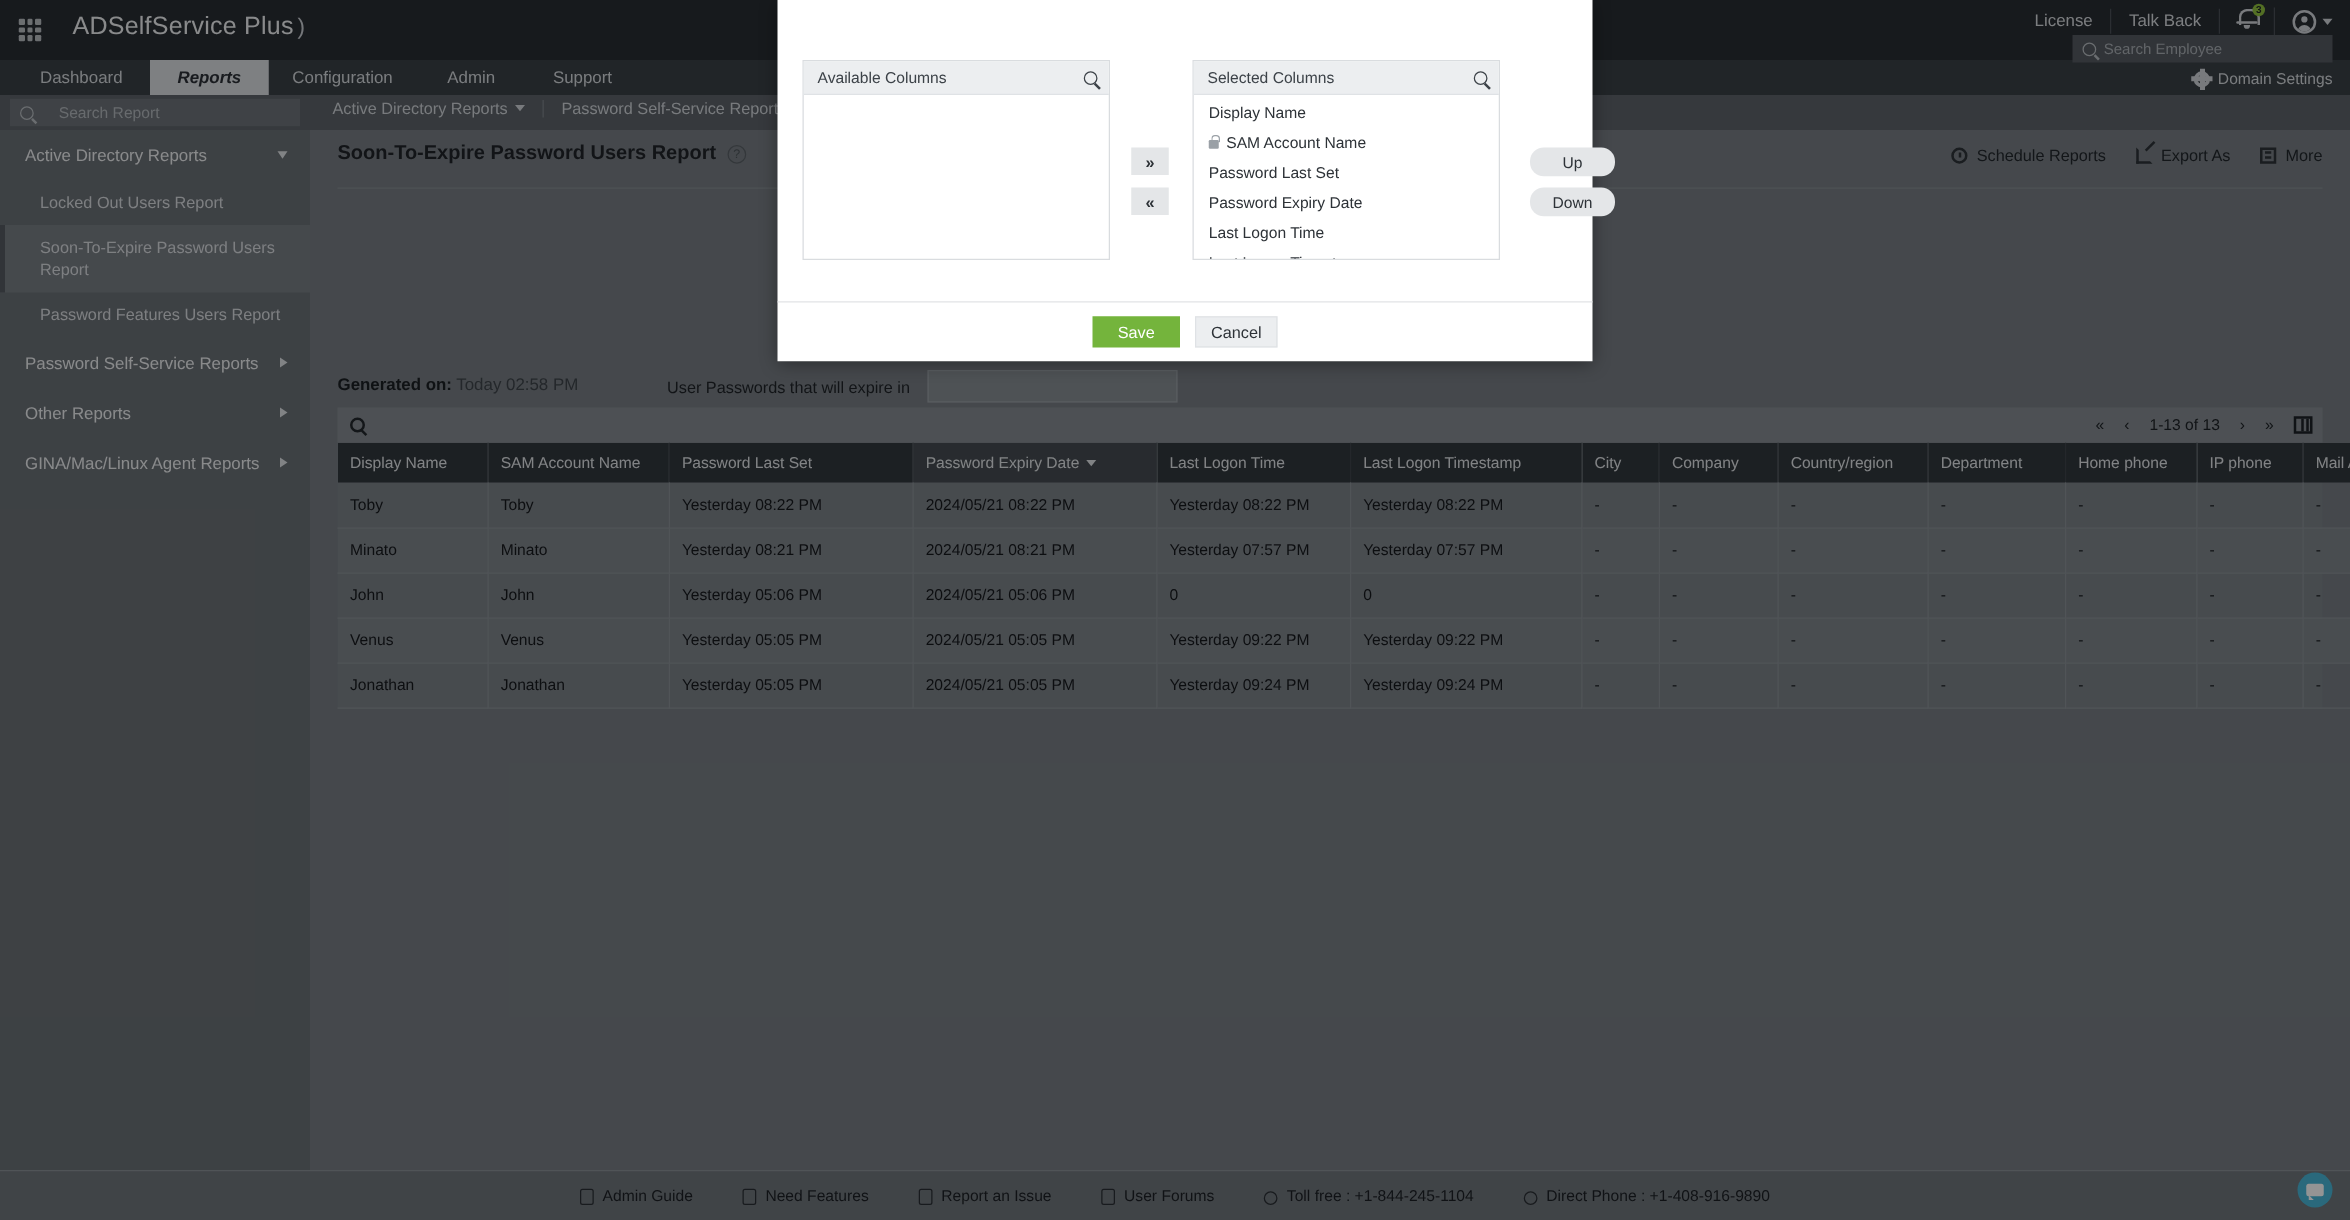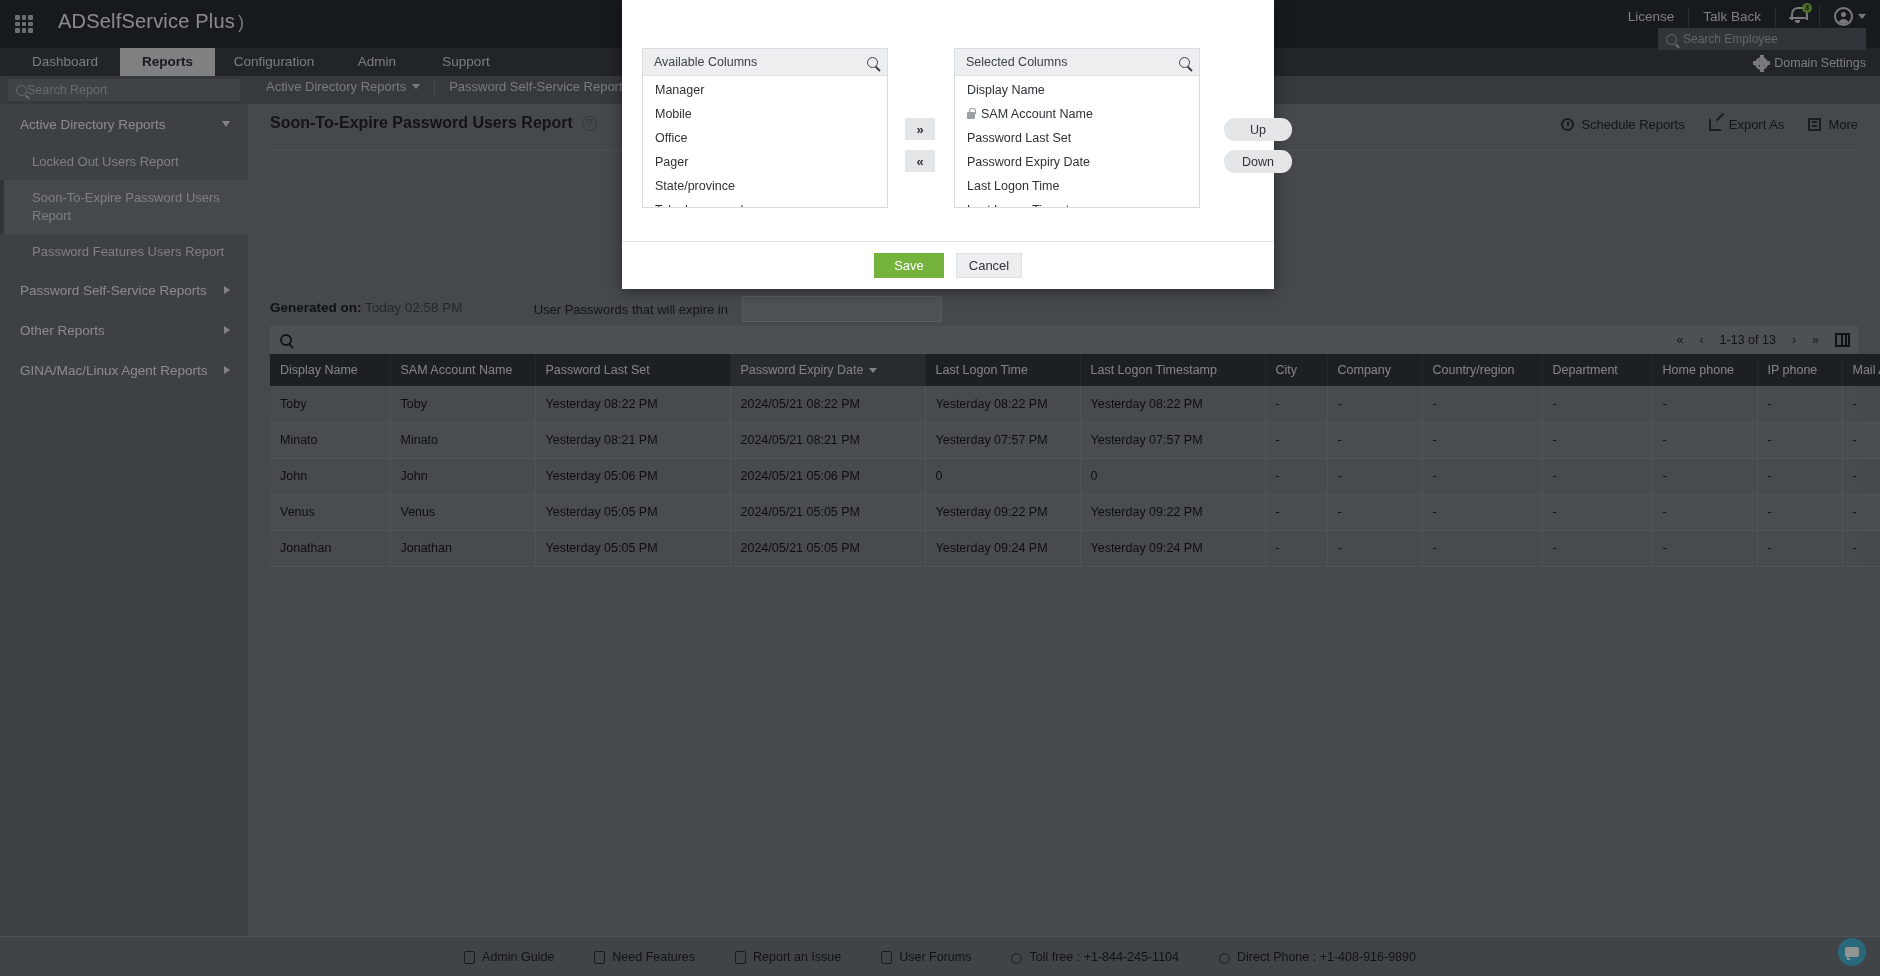--- a/index.html
+++ b/index.html
@@ -62,21 +62,21 @@
 
   
   .tabsbar {
     position: absolute; left: 0; top: 48px; width: 1880px; height: 28px;
     background: #3a4046;
   }
   .tab {
     position: absolute; top: 0; height: 28px; line-height: 28px;
     color: #d3d7db; font-size: 13.5px; text-align: center; cursor: pointer;
   }
-  .tab.active { background: #d9dde1; color: #2b3036; font-weight: 600; }
+  .tab.active { background: #d9dde1; color: #2b3036; font-weight: 600; font-style: italic; }
 
   .search-employee {
     position: absolute; right: 14px; top: 28px; width: 208px; height: 22px;
     background: #555b61; display: flex; align-items: center; padding: 0 8px; gap: 6px;
   }
   .search-employee .ph { color: #a9aeb4; font-size: 12px; }
   .mini-mag { width: 11px; height: 11px; border: 1.6px solid #b7bcc1; border-radius: 50%; position: relative; flex: 0 0 auto;}
   .mini-mag:after { content:""; position:absolute; right:-4px; bottom:-3px; width:5px; height:1.6px; background:#b7bcc1; transform: rotate(45deg);}
   .domain-settings {
     position: absolute; right: 14px; top: 52px; height: 22px;
@@ -90,21 +90,21 @@
   .gear:before, .gear:after {
     content:""; position:absolute; background:#cfd3d8; left:50%; top:50%;
   }
   .gear:before { width: 17px; height: 4px; margin-left:-8.5px; margin-top:-2px; }
   .gear:after { width: 4px; height: 17px; margin-left:-2px; margin-top:-8.5px; }
 
   
   .subbar { position: absolute; left:0; top:76px; width:1880px; height:28px; background:#5d6369; }
   .search-report {
     position: absolute; left: 8px; top: 79px; width: 232px; height: 22px;
-    background: #6d7379; display:flex; align-items:center; gap:0; padding: 0 8px;
+    background: #6d7379; display:flex; align-items:center; gap:20px; padding: 0 8px;
   }
   .search-report .ph { color: #b2b7bc; font-size: 12.5px; }
   .crumbs { position: absolute; left: 266px; top: 79px; display: flex; align-items: center; gap: 0; }
   .crumb { color:#cfd3d8; font-size:13px; padding: 0 14px 0 0; display:flex; align-items:center; gap:6px; cursor:pointer;}
   .crumb .cd { width:0;height:0;border-left:4px solid transparent;border-right:4px solid transparent;border-top:5px solid #cfd3d8; }
   .crumb-sep { width:1px; height:14px; background:#7d8389; margin-right:14px; }
 
   
   .sidebar {
     position: absolute; left: 0; top: 104px; width: 248px; height: 832px;
@@ -536,40 +536,20 @@
 
   <div class="modal">
 
     <div class="modal-body">
 
       <div class="panel left">
         <div class="panel-head">
           <span>Available Columns</span>
           <span class="mag3"></span>
         </div>
-        <div class="panel-list" id="avail-list">
-            <div class="opt">
-              <span>Manager</span>
-            </div>
-            <div class="opt">
-              <span>Mobile</span>
-            </div>
-            <div class="opt">
-              <span>Office</span>
-            </div>
-            <div class="opt">
-              <span>Pager</span>
-            </div>
-            <div class="opt">
-              <span>State/province</span>
-            </div>
-            <div class="opt">
-              <span>Telephone number</span>
-            </div>
-          </div>
       </div>
 
       <div class="mid-btns">
         <div class="mid-btn">»</div>
         <div class="mid-btn">«</div>
       </div>
 
       <div class="panel right">
         <div class="panel-head">
           <span>Selected Columns</span>

